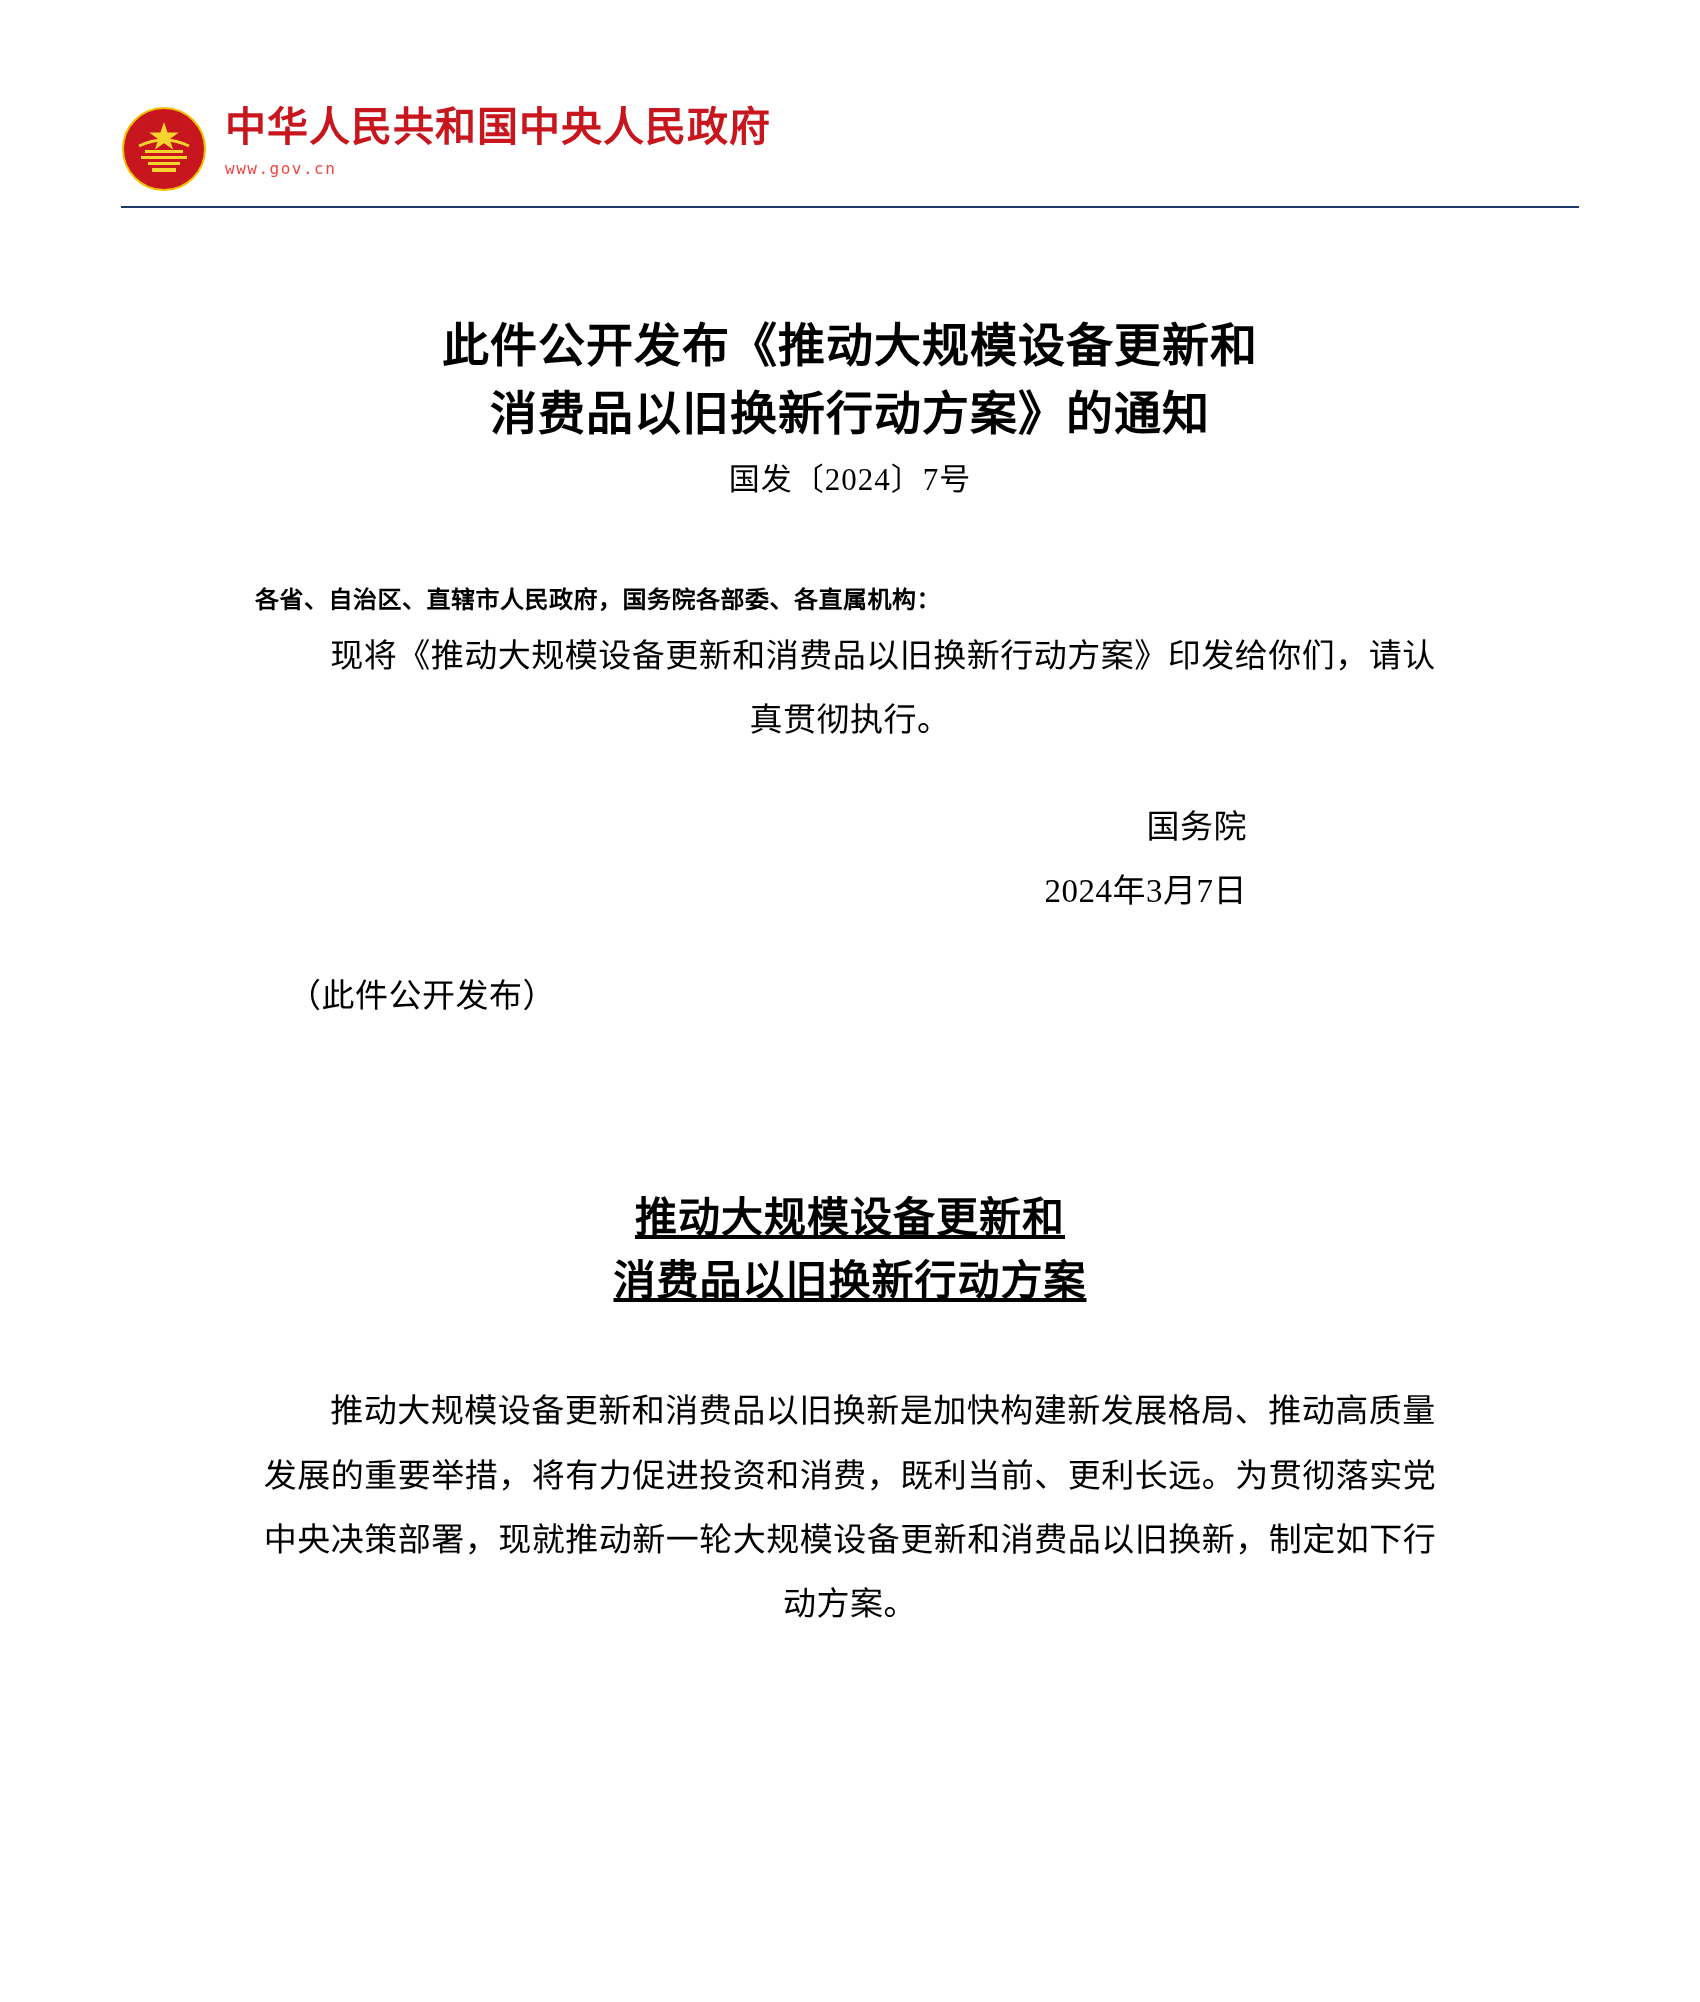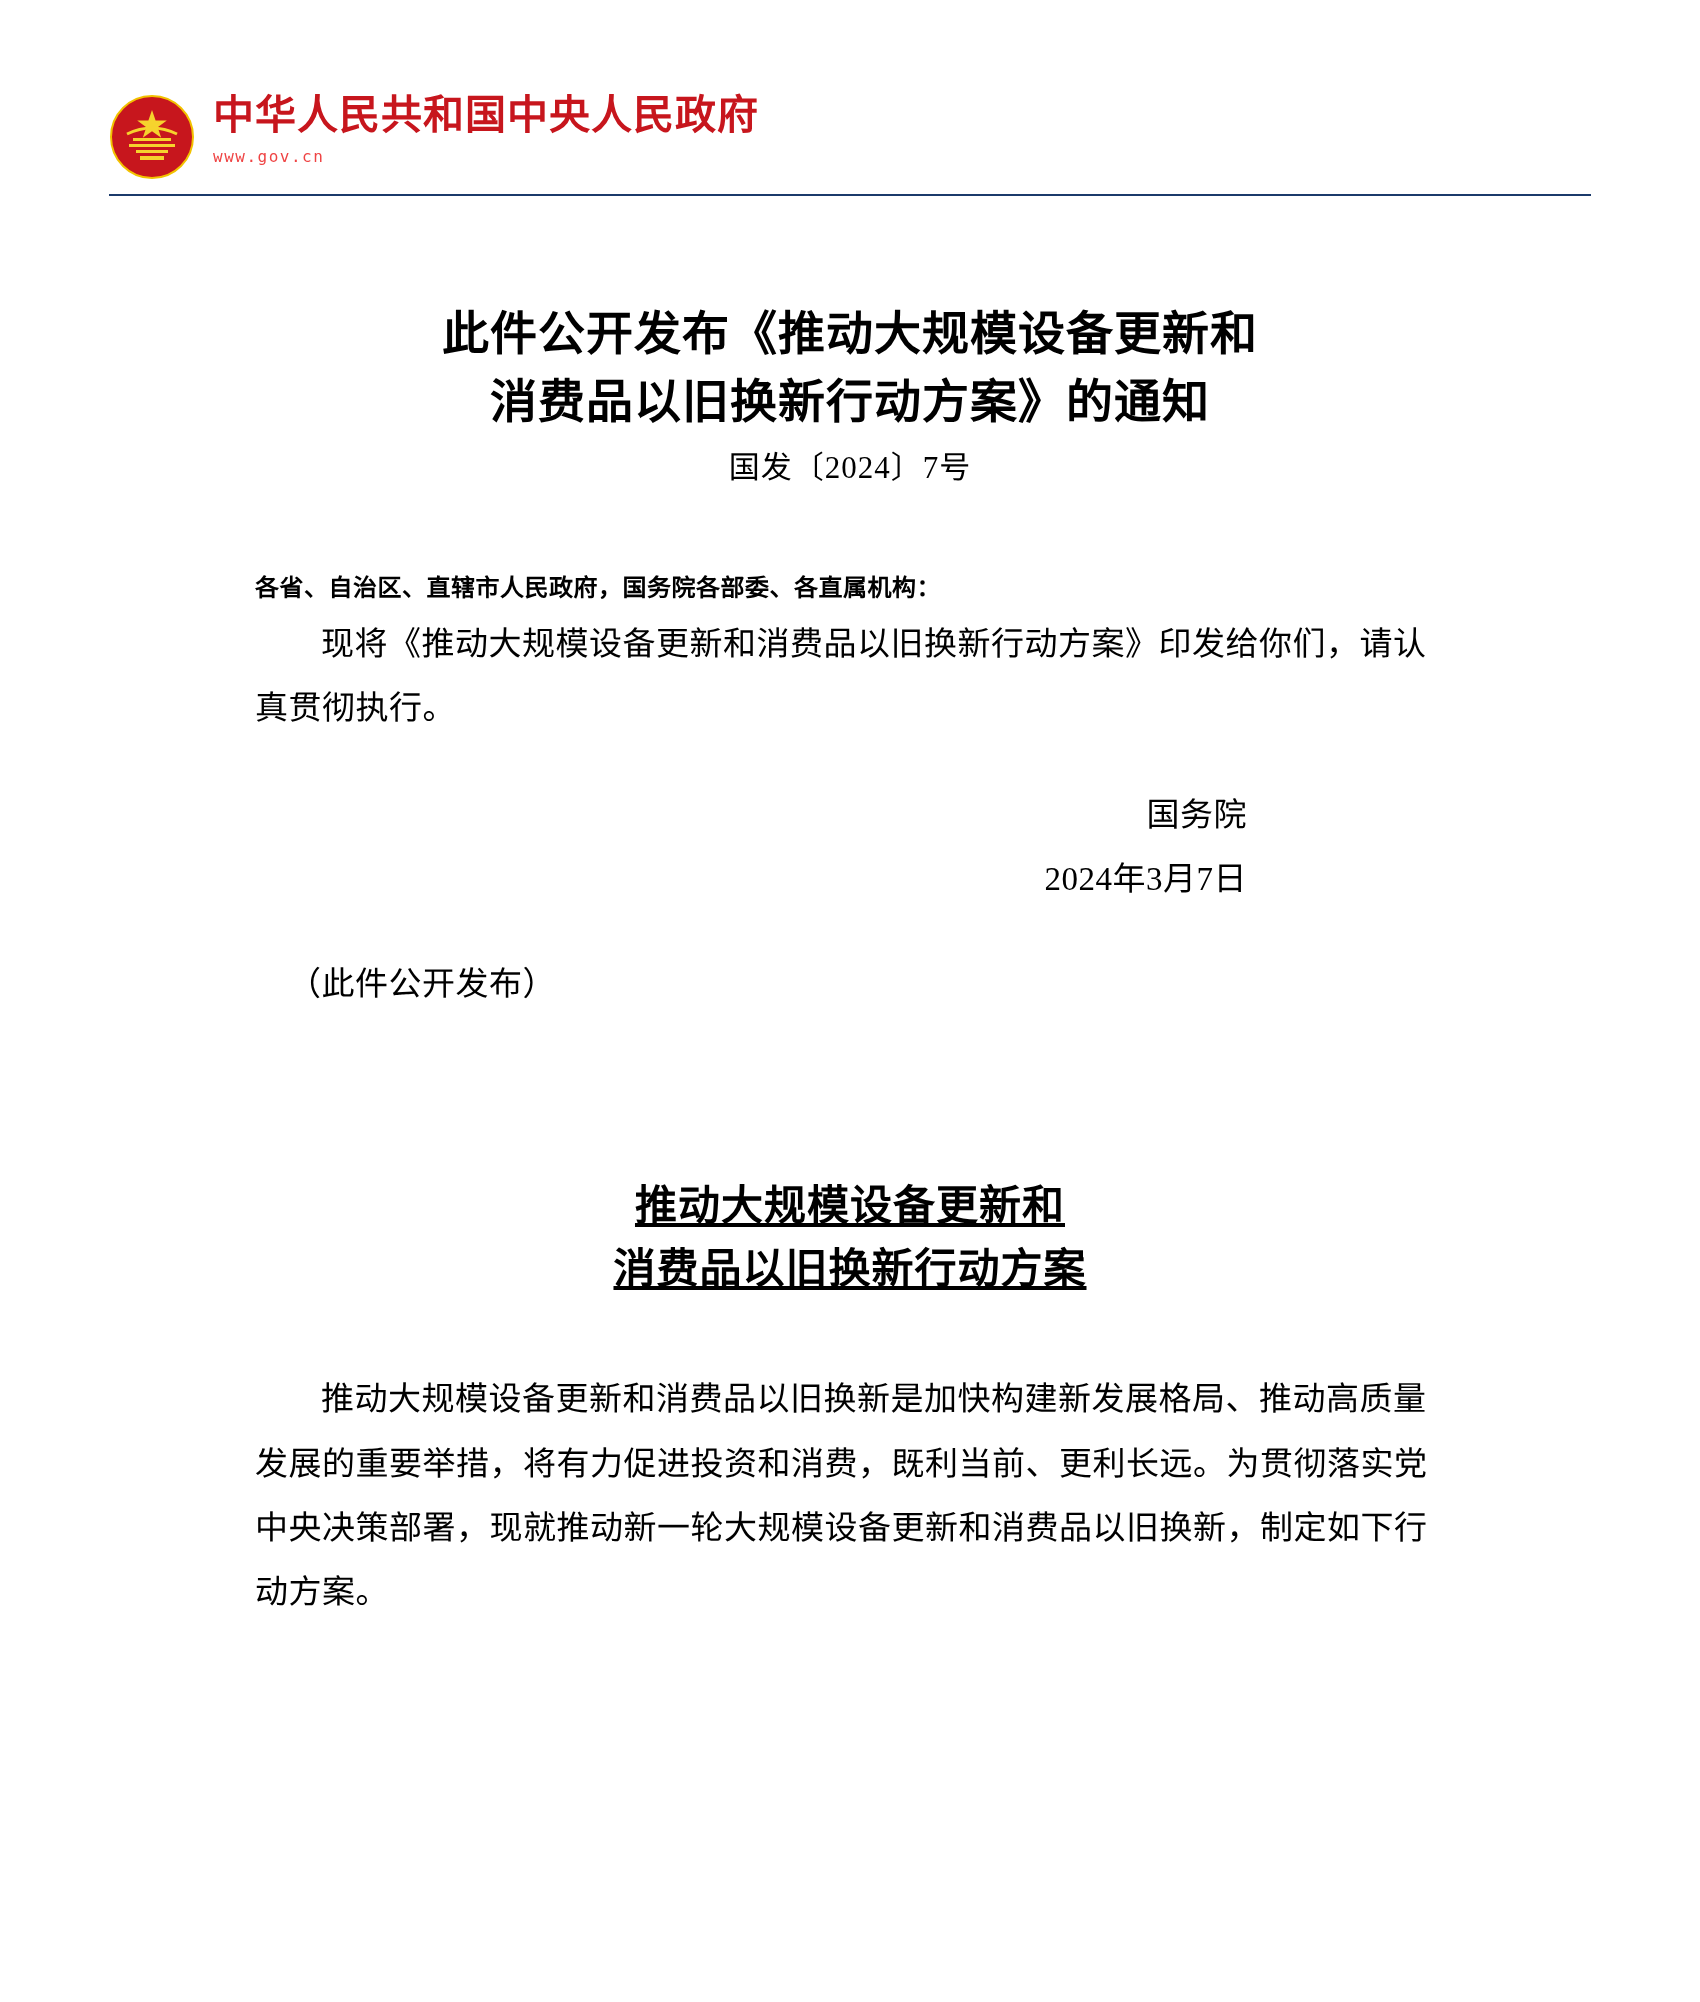--- a/index.html
+++ b/index.html
@@ -13,21 +13,21 @@
     font-family: "Liberation Serif", "DejaVu Serif", serif;
     color: #000000;
     -webkit-font-smoothing: antialiased;
   }
 
   .page {
     position: relative;
     width: 1700px;
     min-height: 2002px;
     box-sizing: border-box;
-    padding: 4px;
+    padding: 16px;
   }
 
   
   .masthead {
     padding: 88px 0 0 0;
     margin: 0 105px;
     display: flex;
     align-items: flex-start;
   }
   .emblem {
@@ -97,20 +97,21 @@
     letter-spacing: 0.5px;
     font-weight: bold;
   }
 
   .para {
     font-size: 33px;
     line-height: 1.95;
     text-indent: 2em;
     letter-spacing: 0.5px;
     margin: 0;
+    text-align: center;
   }
 
   .signature {
     margin-top: 42px;
     font-size: 33px;
     line-height: 1.95;
     text-align: right;
     padding-right: 198px;
     letter-spacing: 0.5px;
   }

